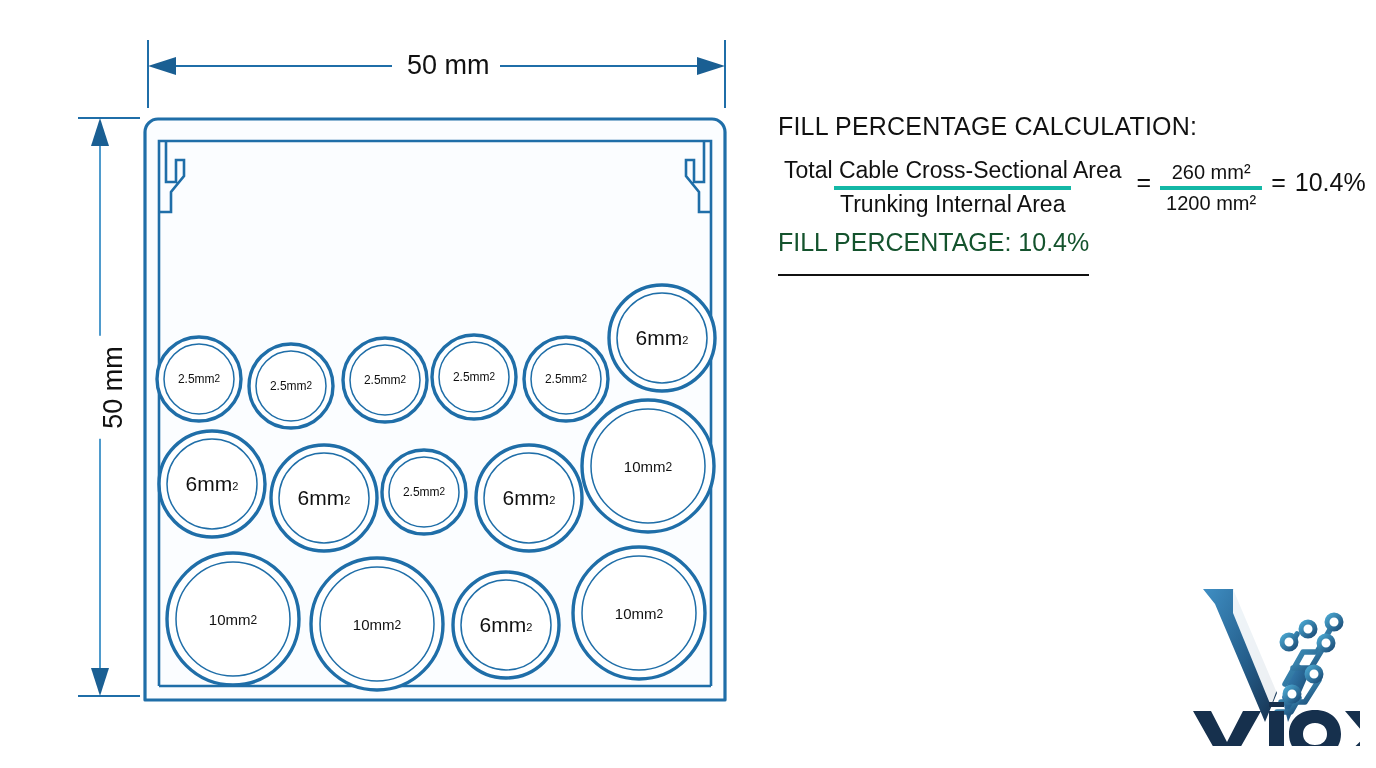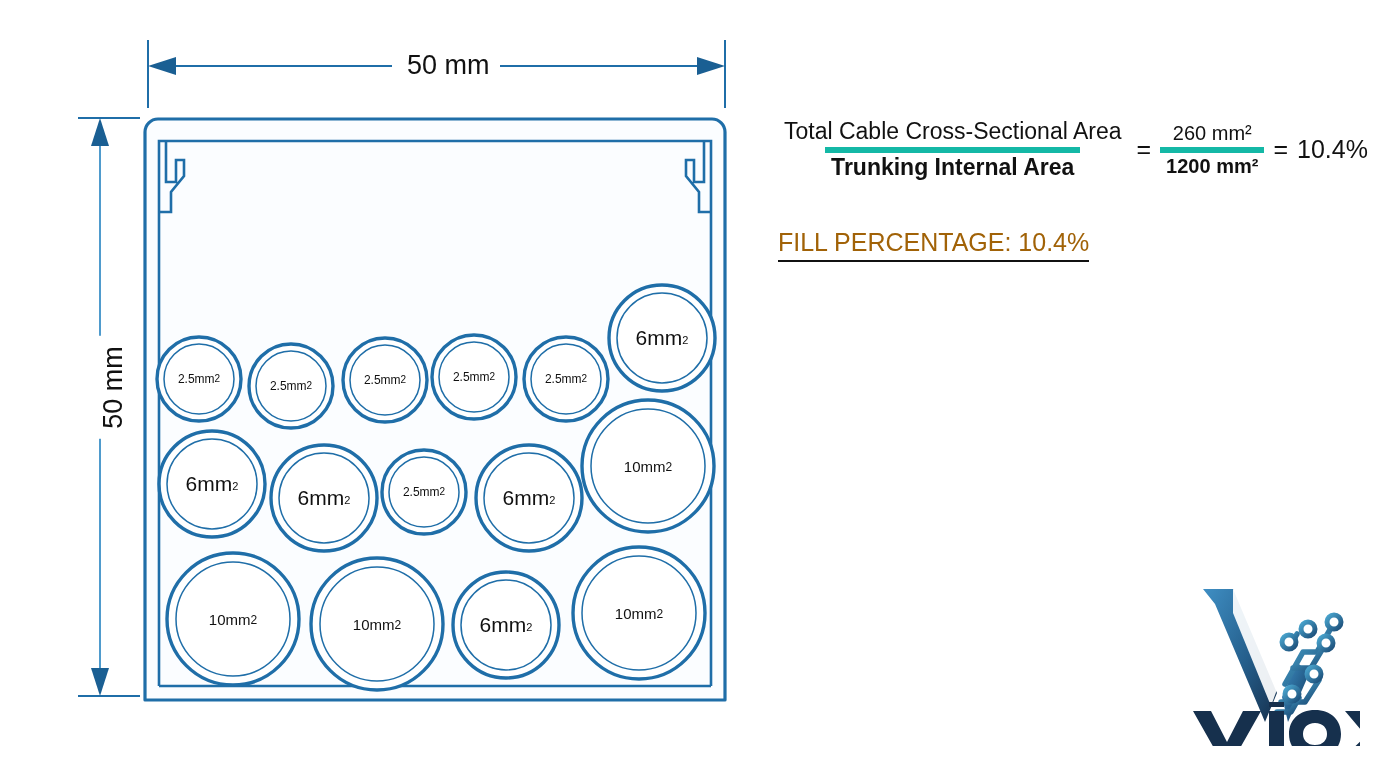--- a/index.html
+++ b/index.html
@@ -51,47 +51,47 @@
   .frac {
     display: inline-flex;
     flex-direction: column;
     align-items: center;
     justify-content: center;
   }
   .frac .num {
     font-size: 23px;
     padding: 0 6px 2px 6px;
     line-height: 1.12;
+    margin-top: 10px;
   }
   .frac .den {
     font-size: 23px;
     padding: 2px 6px 0 6px;
     line-height: 1.12;
-    border-top: 6px solid #14b8a6;
-    font-weight: bold;
+    border-top: 4px solid #14b8a6;
   }
   .frac.narrow .num, .frac.narrow .den {
     font-size: 20px;
   }
   .eqsign {
     font-size: 25px;
     padding: 0 9px;
   }
   .result {
     font-size: 25px;
   }
   .fill-line {
     position: absolute;
     left: 778px;
     top: 228px;
     font-size: 25px;
-    color: #a16207;
+    color: #14532d;
     white-space: nowrap;
     border-bottom: 2px solid #111111;
-    padding-bottom: 3px;
+    padding-bottom: 17px;
     display: inline-block;
   }
   .dimlabel {
     position: absolute;
     font-size: 27px;
     color: #111111;
     white-space: nowrap;
     background: #ffffff;
   }
   #dim-top-label {
@@ -268,20 +268,21 @@
       <div class="cable-label sz-lg" style="left: 377px; top: 624px;"><span class="t">10mm</span><sup>2</sup></div>
       <div class="cable-label sz-md" style="left: 506px; top: 625px;"><span class="t">6mm</span><sup>2</sup></div>
       <div class="cable-label sz-lg" style="left: 639px; top: 613px;"><span class="t">10mm</span><sup>2</sup></div>
     </div>
 
   <div class="dimlabel" id="dim-top-label">50 mm</div>
 
   <div class="dimlabel" id="dim-left-label">50 mm</div>
 
   <div class="calc-block">
+    <div class="calc-title">FILL PERCENTAGE CALCULATION:</div>
 
     <div class="formula-row">
       <div class="frac">
         <div class="num">Total Cable Cross-Sectional Area</div>
         <div class="den">Trunking Internal Area</div>
       </div>
       <div class="eqsign">=</div>
       <div class="frac narrow">
         <div class="num">260 mm²</div>
         <div class="den">1200 mm²</div>

